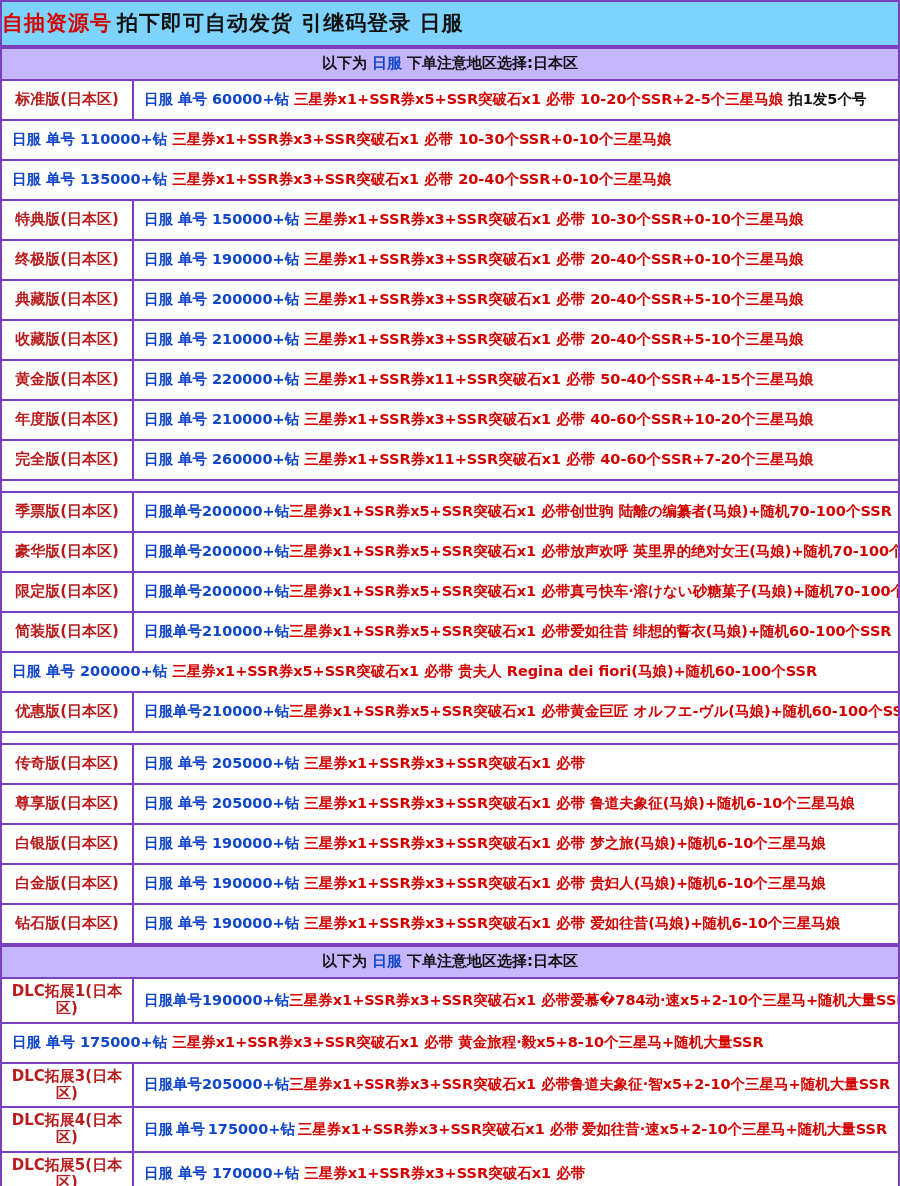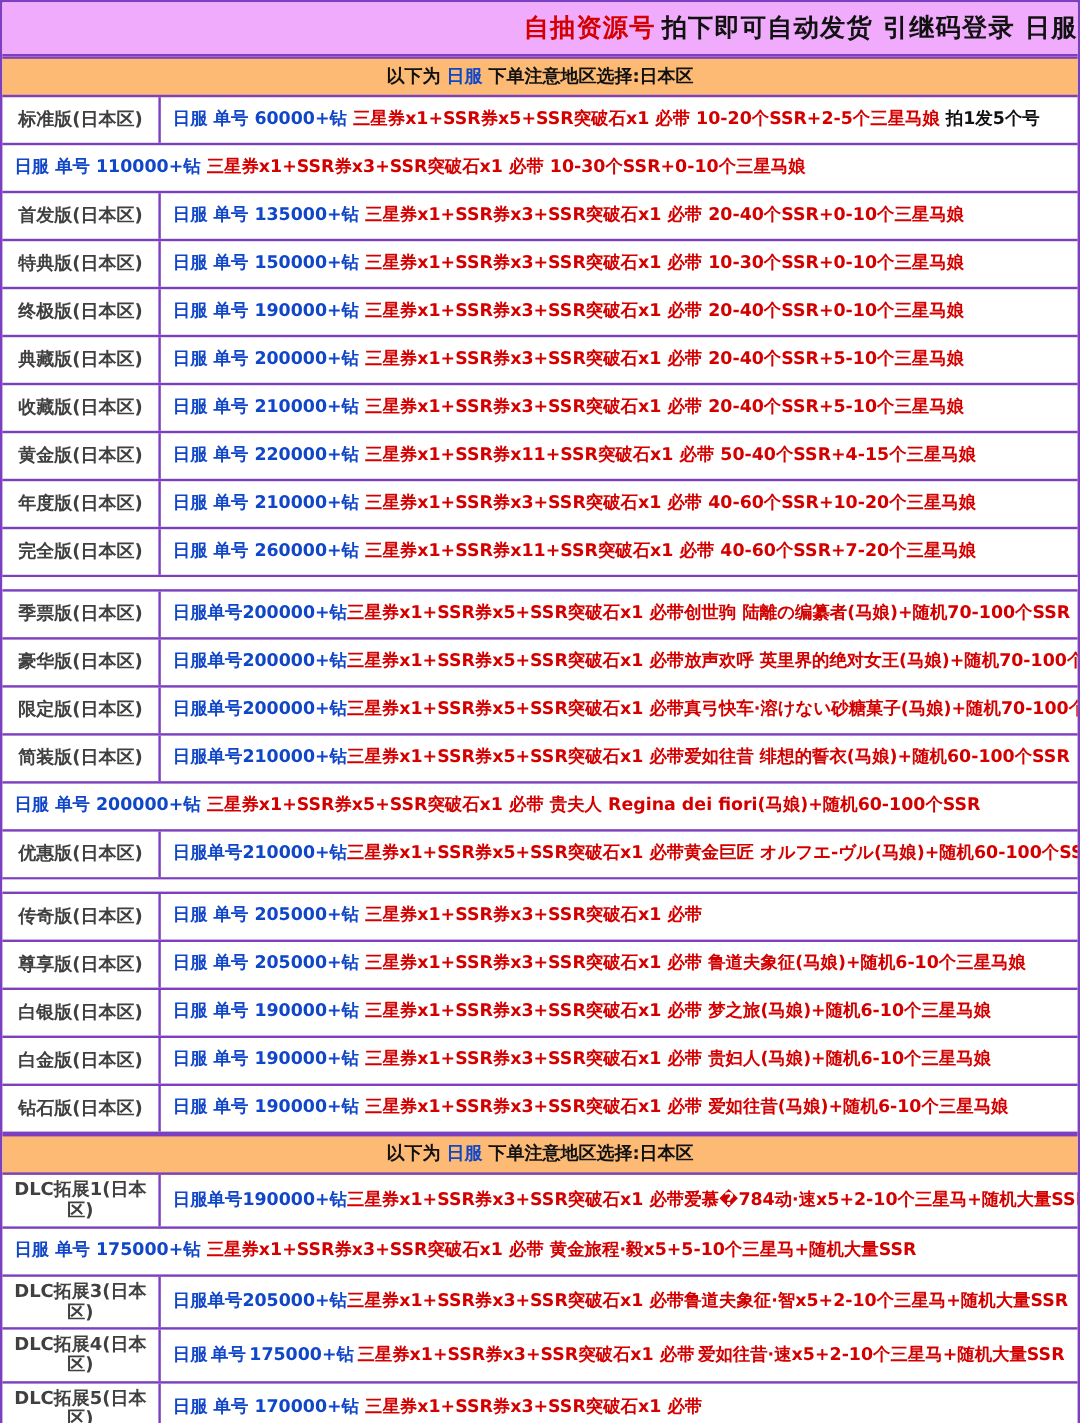--- a/index.html
+++ b/index.html
@@ -12,39 +12,39 @@
     font-family: "DejaVu Sans", "Liberation Sans", sans-serif;
     color: #000;
   }
   #sheet {
     width: 900px;
     box-sizing: border-box;
     border: 2px solid #7b3fbf;
     background: #ffffff;
   }
   .header-bar {
-    background: #f0abfc;
-    text-align: right;
+    background: #7dd3fc;
+    text-align: left;
     padding: 7px 0 8px 0;
     border-bottom: 2px solid #7b3fbf;
   }
   .header-bar .t1 {
     color: #d40000;
     font-weight: bold;
     font-size: 21px;
     letter-spacing: 1px;
   }
   .header-bar .t2 {
     color: #111;
     font-weight: bold;
     font-size: 21px;
     letter-spacing: 1px;
   }
   .section-bar {
-    background: #fdba74;
+    background: #c4b5fd;
     text-align: center;
     padding: 5px 0 6px 0;
     border-bottom: 2px solid #7b3fbf;
     border-top: 2px solid #7b3fbf;
     font-size: 15px;
     font-weight: bold;
   }
   .section-bar .sb-blue { color: #1046c8; }
   .section-bar .sb-dark { color: #111; }
   .row {
@@ -55,21 +55,21 @@
   }
   .row:last-child { border-bottom: none; }
   .cell-name {
     width: 132px;
     min-width: 132px;
     box-sizing: border-box;
     border-right: 2px solid #7b3fbf;
     display: flex;
     align-items: center;
     justify-content: center;
-    color: #404040;
+    color: #b91c1c;
     font-weight: bold;
     font-size: 15px;
     padding: 4px 2px;
     text-align: center;
     line-height: 1.15;
   }
   .cell-desc {
     flex: 1;
     box-sizing: border-box;
     display: flex;
@@ -123,21 +123,20 @@
           <span class="sp"></span>
           <span class="seg c-blue">110000+钻</span>
           <span class="sp"></span>
           <span class="seg c-red">三星券x1+SSR券x3+SSR突破石x1 必带</span>
           <span class="sp"></span>
           <span class="seg c-red">10-30个SSR+0-10个三星马娘</span>
           <span class="sp"></span>
         </div>
       </div>
       <div class="row">
-        <div class="cell-name">首发版(日本区)</div>
         <div class="cell-desc">
           <span class="seg c-blue">日服</span>
           <span class="sp"></span>
           <span class="seg c-blue">单号</span>
           <span class="sp"></span>
           <span class="seg c-blue">135000+钻</span>
           <span class="sp"></span>
           <span class="seg c-red">三星券x1+SSR券x3+SSR突破石x1 必带</span>
           <span class="sp"></span>
           <span class="seg c-red">20-40个SSR+0-10个三星马娘</span>
@@ -433,21 +432,21 @@
       <div class="row">
         <div class="cell-desc">
           <span class="seg c-blue">日服</span>
           <span class="sp"></span>
           <span class="seg c-blue">单号</span>
           <span class="sp"></span>
           <span class="seg c-blue">175000+钻</span>
           <span class="sp"></span>
           <span class="seg c-red">三星券x1+SSR券x3+SSR突破石x1 必带</span>
           <span class="sp"></span>
-          <span class="seg c-red">黄金旅程·毅x5+5-10个三星马+随机大量SSR</span>
+          <span class="seg c-red">黄金旅程·毅x5+8-10个三星马+随机大量SSR</span>
           <span class="sp"></span>
         </div>
       </div>
       <div class="row">
         <div class="cell-name">DLC拓展3(日本区)</div>
         <div class="cell-desc">
           <span class="seg c-blue">日服</span>
           <span class="sp"></span>
           <span class="seg c-blue">单号</span>
           <span class="sp"></span>

